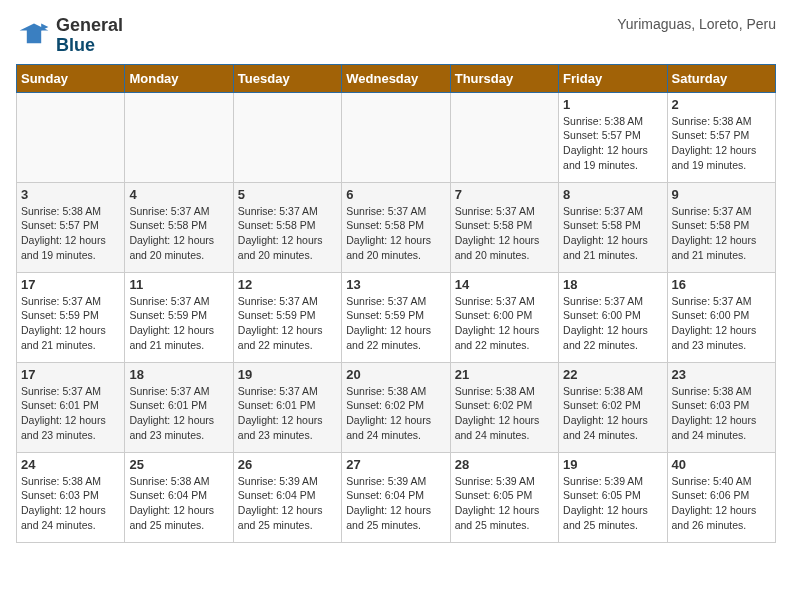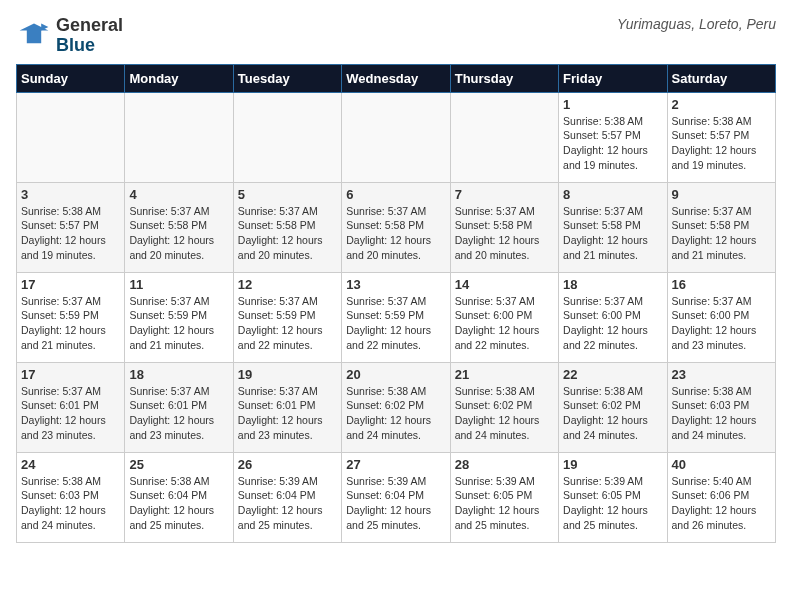--- a/index.html
+++ b/index.html
@@ -36,29 +36,28 @@
       text-align: right;
     }
     .month-title {
       font-size: 32px;
       font-weight: normal;
       color: #333;
     }
     .location {
       font-size: 14px;
       color: #555;
-      font-style: italic;
     }
     table {
       width: 100%;
       border-collapse: collapse;
       table-layout: fixed;
     }
     thead tr th {
-      background: #0f172a;
+      background: #a16207;
       color: #fff;
       padding: 6px 4px;
       font-size: 13px;
       text-align: left;
       border: 1px solid #2a6aa0;
     }
     tbody tr td {
       border: 1px solid #ccc;
       vertical-align: top;
       padding: 4px;

